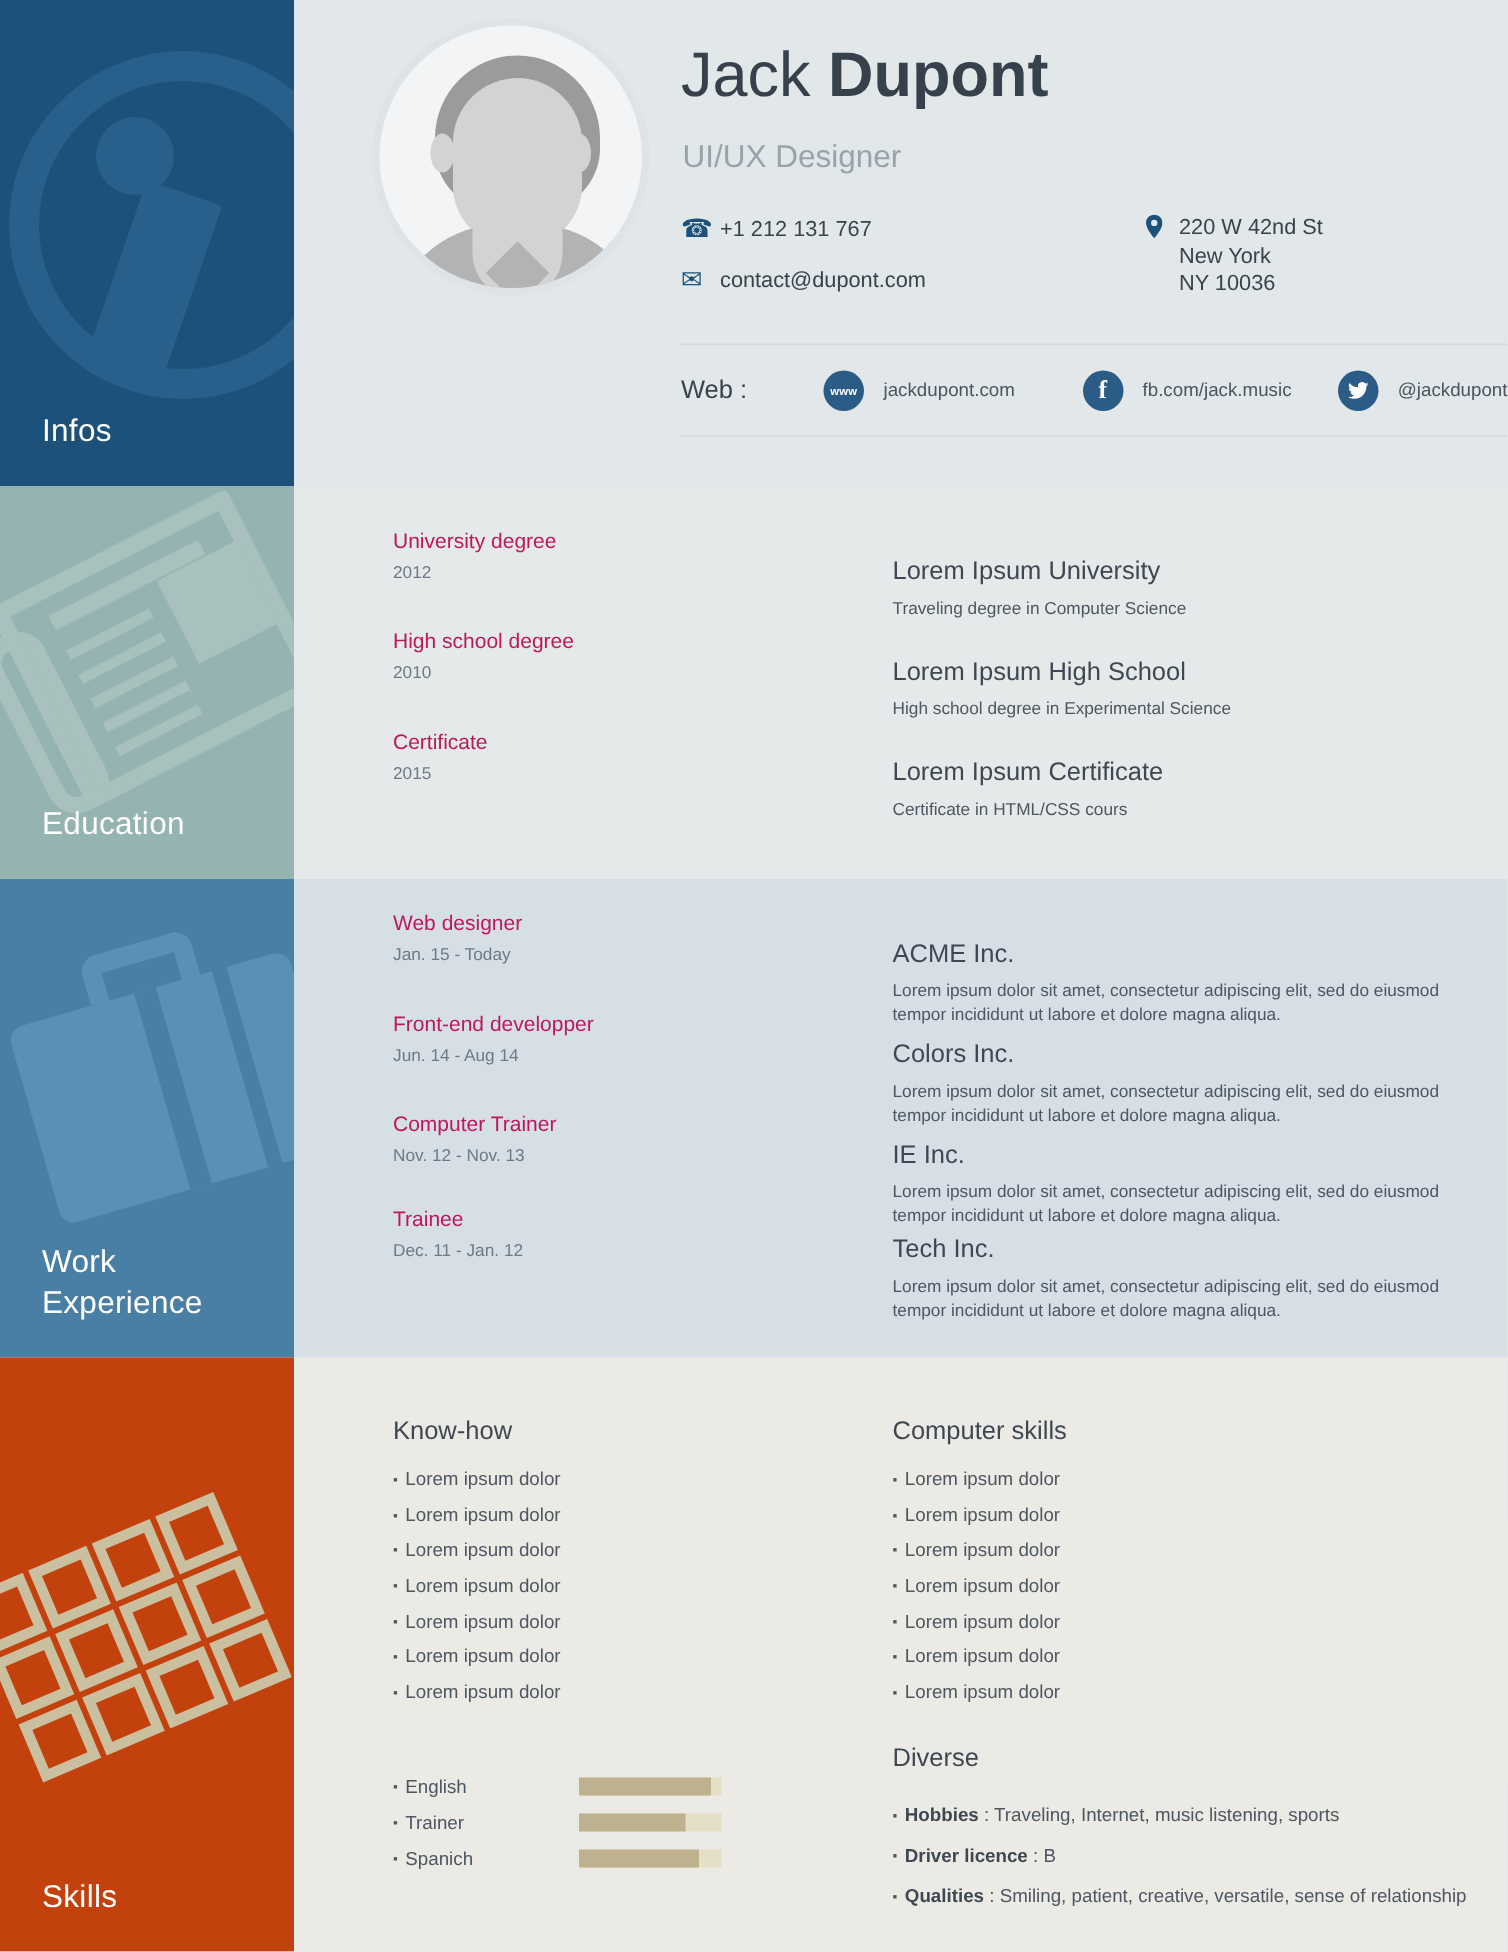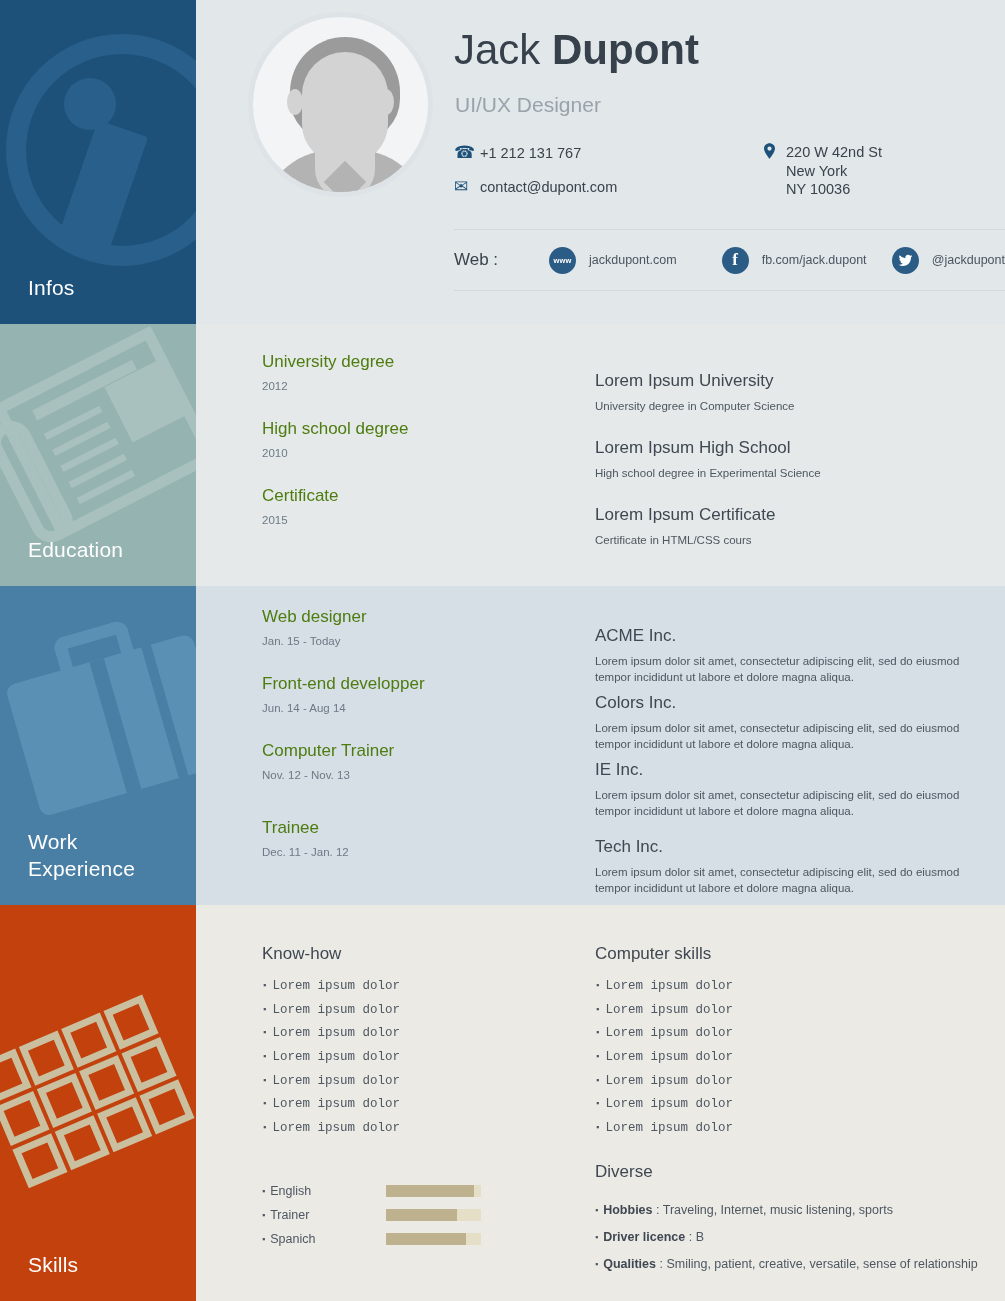--- a/index.html
+++ b/index.html
@@ -153,28 +153,28 @@
   #skills .side { background:#c2410c; }
   #skills .main { background:#ebeae5; }
   .wm-grid { right:-26px; top:110px; width:215px; height:200px; transform:rotate(-23deg); }
   .wm-grid .cell {
     position:absolute; width:42px; height:42px;
     border:7px solid #cac0a0;
   }
   .entry { position:relative; }
   .e-left  { position:absolute; left:66px; width:320px; }
   .e-right { position:absolute; left:399px; right:28px;margin-top:19px; }
-  .e-title { font-size:17px; color:#4d7c0f; line-height:1.3; }
+  .e-title { font-size:14px; color:#be185d; line-height:1.3; }
   .e-date  { font-size:11.5px; color:#6c7a86; margin-top:7px; }
   .e-org   { font-size:17px; color:#3f4852; line-height:1.3; }
   .e-desc  { font-size:11.5px; color:#4d5761; line-height:1.42; margin-top:6px; }
 
   .sk-head { font-size:17px; color:#3f4852; }
   .sk-list { margin-top:16px; }
-  .sk-li { font-size:12.5px; color:#4d5761; line-height:1.0; margin-bottom:11.2px;font-family:Liberation Mono, monospace; }
+  .sk-li { font-size:12.5px; color:#4d5761; line-height:1.0; margin-bottom:11.2px; }
   .sq { color:#4d5761; font-size:9px; margin-right:5px; vertical-align:1px; }
 
   .lang-row { display:flex; align-items:center; margin-bottom:10px; }
   .lang-name { font-size:12.5px; color:#4d5761; width:124px; flex:0 0 124px; }
   .bar-bg { width:95px; height:12px; background:#e6dfc8; }
   .bar-fill { height:12px; background:#bdb28d; }
 
   .div-row { font-size:12.5px; color:#4d5761; margin-bottom:12px; line-height:1.2; }
   .div-row b { color:#3f4852; }
 </style>
@@ -237,21 +237,21 @@
       <div class="weblinks">
         <div class="web-label">Web :</div>
 
         <div class="web-item i0">
           <span class="circ www">www</span>
           <span class="web-txt">jackdupont.com</span>
         </div>
 
         <div class="web-item i1">
           <span class="circ fb">f</span>
-          <span class="web-txt">fb.com/jack.dupont</span>
+          <span class="web-txt">fb.com/jack.music</span>
         </div>
 
         <div class="web-item i2">
           <span class="circ tw">
             <svg viewBox="0 0 24 24">
                 <path fill="#fff" d="M23 4.9a9 9 0 0 1-2.6.7 4.5 4.5 0 0 0 2-2.5 9 9 0 0 1-2.9 1.1 4.5 4.5 0 0 0-7.7 4.1A12.8 12.8 0 0 1 2.6 3.6a4.5 4.5 0 0 0 1.4 6 4.5 4.5 0 0 1-2-.6v.1a4.5 4.5 0 0 0 3.6 4.4 4.5 4.5 0 0 1-2 .1 4.5 4.5 0 0 0 4.2 3.1A9 9 0 0 1 1 18.6a12.7 12.7 0 0 0 6.9 2c8.3 0 12.8-6.9 12.8-12.8v-.6A9 9 0 0 0 23 4.9z"></path>
               </svg>
           </span>
           <span class="web-txt">@jackdupont</span>
         </div>
@@ -277,21 +277,21 @@
     </div>
     <div class="main">
 
       <div class="entry" style="position:absolute;top:27px;left:0;right:0;height:67px">
         <div class="e-left">
           <div class="e-title">University degree</div>
           <div class="e-date">2012</div>
         </div>
         <div class="e-right">
           <div class="e-org">Lorem Ipsum University</div>
-          <div class="e-desc">University degree in Computer Science</div>
+          <div class="e-desc">Traveling degree in Computer Science</div>
         </div>
       </div>
 
       <div class="entry" style="position:absolute;top:94px;left:0;right:0;height:67px">
         <div class="e-left">
           <div class="e-title">High school degree</div>
           <div class="e-date">2010</div>
         </div>
         <div class="e-right">
           <div class="e-org">Lorem Ipsum High School</div>
@@ -354,21 +354,21 @@
         <div class="e-left">
           <div class="e-title">Computer Trainer</div>
           <div class="e-date">Nov. 12 - Nov. 13</div>
         </div>
         <div class="e-right">
           <div class="e-org">IE Inc.</div>
           <div class="e-desc">Lorem ipsum dolor sit amet, consectetur adipiscing elit, sed do eiusmod tempor incididunt ut labore et dolore magna aliqua.</div>
         </div>
       </div>
 
-      <div class="entry" style="position:absolute;top:231px;left:0;right:0;height:67px">
+      <div class="entry" style="position:absolute;top:217px;left:0;right:0;height:67px">
         <div class="e-left">
           <div class="e-title">Trainee</div>
           <div class="e-date">Dec. 11 - Jan. 12</div>
         </div>
         <div class="e-right">
           <div class="e-org">Tech Inc.</div>
           <div class="e-desc">Lorem ipsum dolor sit amet, consectetur adipiscing elit, sed do eiusmod tempor incididunt ut labore et dolore magna aliqua.</div>
         </div>
       </div>
 

